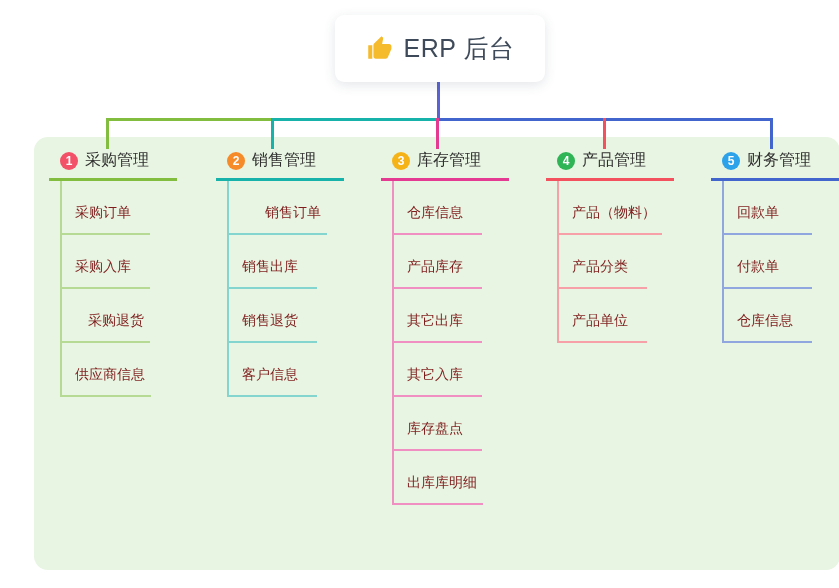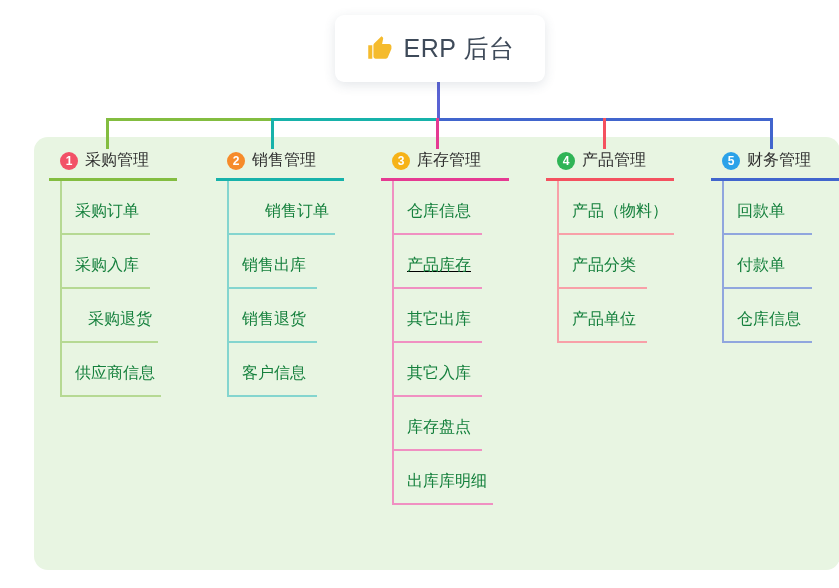--- a/index.html
+++ b/index.html
@@ -34,21 +34,21 @@
     color:#ffffff;font-size:12px;font-weight:bold;line-height:1;
   }
   .branch-label{font-size:16px;color:#303030;white-space:nowrap;}
   .children{margin-left:11px;border-left:2px solid #ccc;}
   .child{
     min-width:88px;width:max-content;height:54px;box-sizing:border-box;
     border-bottom:2px solid #ccc;
     display:flex;align-items:flex-end;
     padding:0 6px 11px 13px;
   }
-  .child-label{font-size:16px;color:#15803d;white-space:nowrap;}
+  .child-label{font-size:14px;color:#7f1d1d;white-space:nowrap;}
 </style>
 </head>
 <body>
 
 <div class="stage">
   <div class="panel" id="panel" style="background: rgb(232, 245, 226);"></div>
   <div id="connectors">
       <div class="vline" style="left: 417px; top: 82px; height: 39px; background: rgb(90, 99, 212);"></div>
       <div class="hline" style="left: 87px; top: 118px; width: 166px; background: rgb(131, 189, 64);"></div>
       <div class="hline" style="left: 253px; top: 118px; width: 165px; background: rgb(23, 178, 170);"></div>
@@ -108,21 +108,21 @@
   </div>
       <div class="branch" style="left: 361px;">
     <div class="branch-title" style="border-bottom-color: rgb(229, 58, 146);">
       <span class="badge" style="background: rgb(246, 179, 24);">3</span>
       <span class="branch-label">库存管理</span>
     </div>
     <div class="children" style="border-left-color: rgb(240, 144, 194);">
           <div class="child" style="border-bottom-color: rgb(240, 144, 194);">
     <span class="child-label">仓库信息</span>
   </div>
-          <div class="child" style="border-bottom-color: rgb(240, 144, 194); text-decoration: underline;">
+          <div class="child" style="border-bottom-color: rgb(240, 144, 194);">
     <span class="child-label">产品库存</span>
   </div>
           <div class="child" style="border-bottom-color: rgb(240, 144, 194);">
     <span class="child-label">其它出库</span>
   </div>
           <div class="child" style="border-bottom-color: rgb(240, 144, 194);">
     <span class="child-label">其它入库</span>
   </div>
           <div class="child" style="border-bottom-color: rgb(240, 144, 194);">
     <span class="child-label">库存盘点</span>

